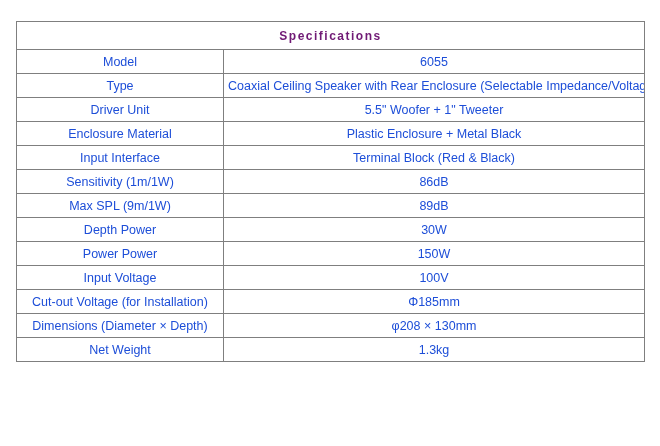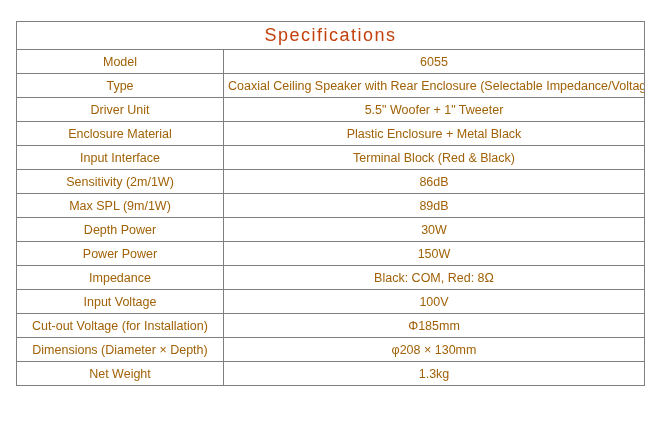--- a/index.html
+++ b/index.html
@@ -22,31 +22,31 @@
     width: 628px;
     border-collapse: collapse;
     table-layout: fixed;
     background: #ffffff;
   }
   table.spec-table th,
   table.spec-table td {
     border: 1px solid #7f7f7f;
     text-align: center;
     vertical-align: middle;
-    color: #a16207;
+    color: #1d4ed8;
     padding: 0 4px;
     overflow: hidden;
     white-space: nowrap;
   }
   table.spec-table th.title-cell {
     height: 27px;
-    font-size: 18px;
-    font-weight: normal;
+    font-size: 12px;
+    font-weight: bold;
     letter-spacing: 1.5px;
-    color: #c2410c;
+    color: #701a75;
   }
   table.spec-table td {
     height: 23px;
     font-size: 12.5px;
     font-weight: normal;
   }
   col.label-col  { width: 207px; }
   col.value-col  { width: 421px; }
 </style>
 </head>
@@ -78,38 +78,34 @@
       </tr>
       <tr>
         <td>Enclosure Material</td>
         <td>Plastic Enclosure + Metal Black</td>
       </tr>
       <tr>
         <td>Input Interface</td>
         <td>Terminal Block (Red &amp; Black)</td>
       </tr>
       <tr>
-        <td>Sensitivity (2m/1W)</td>
+        <td>Sensitivity (1m/1W)</td>
         <td>86dB</td>
       </tr>
       <tr>
         <td>Max SPL (9m/1W)</td>
         <td>89dB</td>
       </tr>
       <tr>
         <td>Depth Power</td>
         <td>30W</td>
       </tr>
       <tr>
         <td>Power Power</td>
         <td>150W</td>
-      </tr>
-      <tr>
-        <td>Impedance</td>
-        <td>Black: COM, Red: 8Ω</td>
       </tr>
       <tr>
         <td>Input Voltage</td>
         <td>100V</td>
       </tr>
       <tr>
         <td>Cut-out Voltage (for Installation)</td>
         <td>Φ185mm</td>
       </tr>
       <tr>

